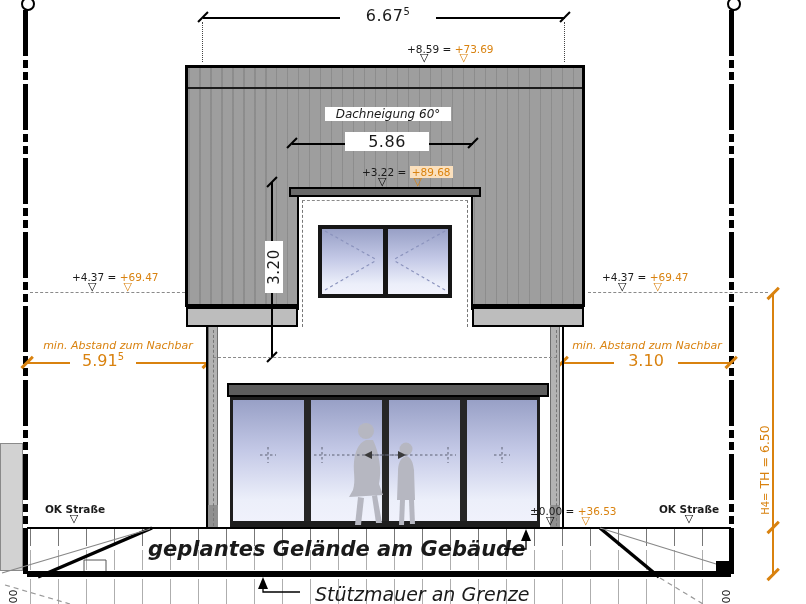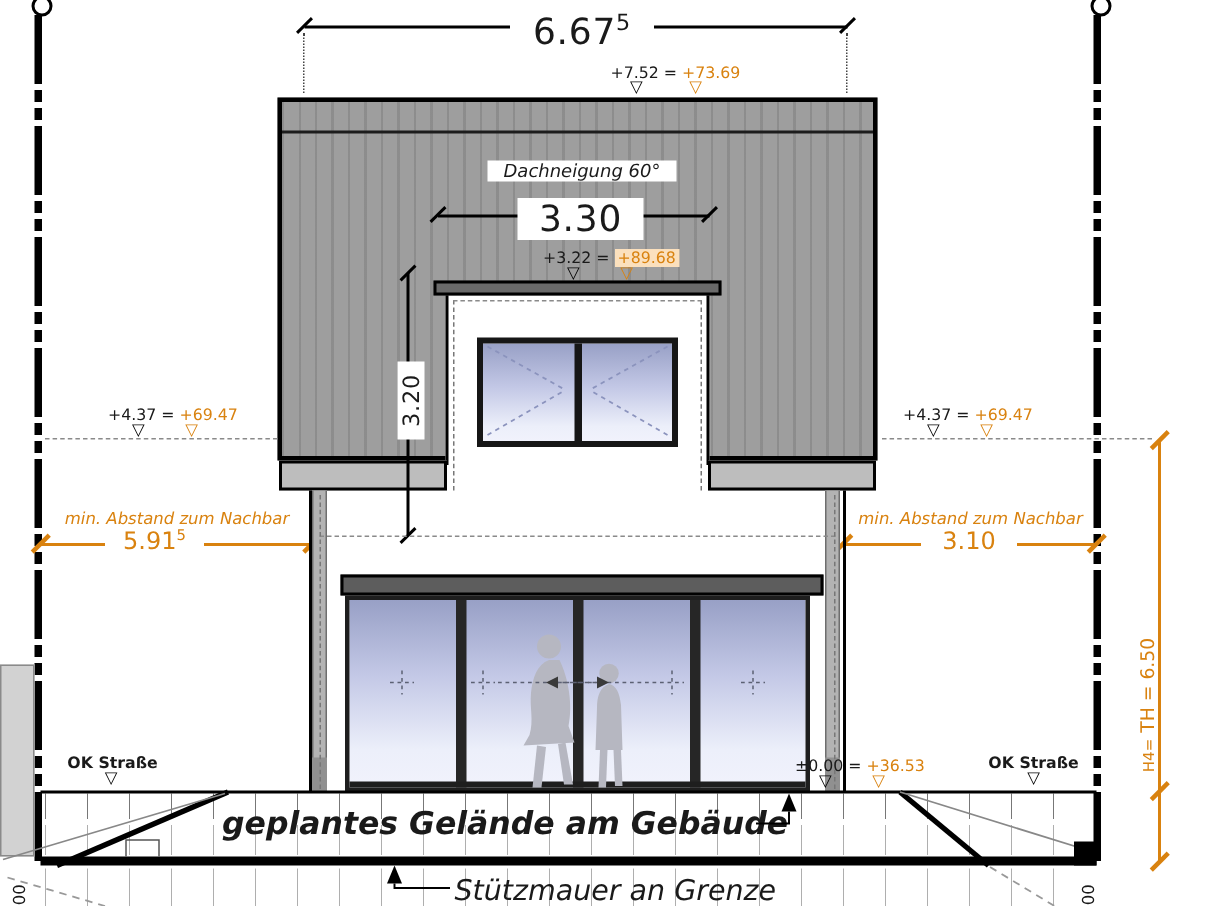--- a/index.html
+++ b/index.html
@@ -10,21 +10,21 @@
     background:repeating-linear-gradient(180deg,#000 0 46px,transparent 46px 50px,#000 50px 58px,transparent 58px 62px,#000 62px 70px,transparent 70px 74px);}
   .bcircle{position:absolute;width:10px;height:10px;border:2.5px solid #000;border-radius:50%;background:#fff;}
   
   .dimline{position:absolute;height:1.6px;background:#000;}
   .dimline-v{position:absolute;width:1.6px;background:#000;}
   .tick{position:absolute;width:14px;height:2px;background:#000;transform:rotate(-45deg);}
   .tick.or{background:#d9820f;width:16px;height:2.5px;}
   .ext-dotted{position:absolute;width:0;border-left:1.5px dotted #444;}
   .dash-h{position:absolute;height:0;border-top:1.5px dashed #8a8a8a;}
   .dash-v{position:absolute;width:0;border-left:1.5px dashed #777;}
-  .dim-label{position:absolute;background:#fff;text-align:center;font-size:24px;letter-spacing:.5px;padding:0 3px;white-space:nowrap;}
+  .dim-label{position:absolute;background:#fff;text-align:center;font-size:16px;letter-spacing:.5px;padding:0 3px;white-space:nowrap;}
   .sup{font-size:62%;vertical-align:super;}
   
   .lvl{position:absolute;font-size:10.5px;white-space:nowrap;text-align:center;}
   .lvl .rel{color:#1a1a1a;}
   .lvl .eq{color:#d9820f;}
   .tris{position:absolute;display:flex;justify-content:space-between;}
   .tri{font-size:11px;line-height:1;color:#000;font-family:"DejaVu Sans",sans-serif;}
   .tri.or{color:#d9820f;}
   .hl{background:#fbe0bd;padding:0 2px;}
   
@@ -95,29 +95,29 @@
   <div class="dash-v" style="left:467px;top:200px;height:127px;"></div>
   <div class="dash-h" style="left:302px;top:200px;width:166px;"></div>
   <div class="window">
       <div class="mullion"></div>
     </div>
 
   <div class="dim-label" style="left:325px;top:107px;width:120px;font-size:12px;font-style:italic;letter-spacing:0;">Dachneigung 60°</div>
   <div class="dimline" style="left:292px;top:143px;width:181px;"></div>
   <div class="tick" style="left:285px;top:142px;"></div>
   <div class="tick" style="left:466px;top:142px;"></div>
-  <div class="dim-label" style="left:345px;top:132px;width:78px;">3.30</div>
+  <div class="dim-label" style="left:345px;top:132px;width:78px;">5.86</div>
 
   <div class="dimline-v" style="left:271px;top:182px;height:175px;"></div>
   <div class="tick" style="left:265px;top:181px;"></div>
   <div class="tick" style="left:265px;top:356px;"></div>
   <div class="dim-label rot" style="left:248px;top:258px;width:46px;font-size:15px;">3.20</div>
 
   <div class="lvl" style="left:407px;top:43px;width:80px;">
-    <span class="rel">+7.52 =</span>
+    <span class="rel">+8.59 =</span>
     <span class="eq orange">+73.69</span>
   </div>
   <div class="tris" style="left:420px;top:52px;width:48px;">
     <span class="tri">▽</span>
     <span class="tri or">▽</span>
   </div>
 
   <div class="lvl" style="left:362px;top:166px;width:88px;">
     <span class="rel">+3.22 =</span>
     <span class="eq orange hl">+89.68</span>
@@ -204,21 +204,21 @@
   <div class="lvl" style="left:530px;top:505px;width:84px;">
     <span class="rel">±0.00 =</span>
     <span class="eq orange">+36.53</span>
   </div>
   <div class="tris" style="left:546px;top:515px;width:44px;">
     <span class="tri">▽</span>
     <span class="tri or">▽</span>
   </div>
 
   <div class="grade-label" style="left:148px;top:537px;">geplantes Gelände am Gebäude</div>
-  <div class="stuetz-label" style="left:303px;top:583px;">Stützmauer an Grenze</div>
+  <div class="stuetz-label" style="left:315px;top:583px;">Stützmauer an Grenze</div>
 
   <div class="cutdim rot" style="left:6px;top:590px;">00</div>
   <div class="cutdim rot" style="left:719px;top:590px;">00</div>
 
   <svg width="806" height="604" viewBox="0 0 806 604">
 
     <g stroke="#8b93bd" stroke-width="1.2" stroke-dasharray="3,3" fill="none">
       <path d="M325,231 L377,260 M325,290 L377,260"></path>
       <path d="M445,231 L393,260 M445,290 L393,260"></path>
     </g>

